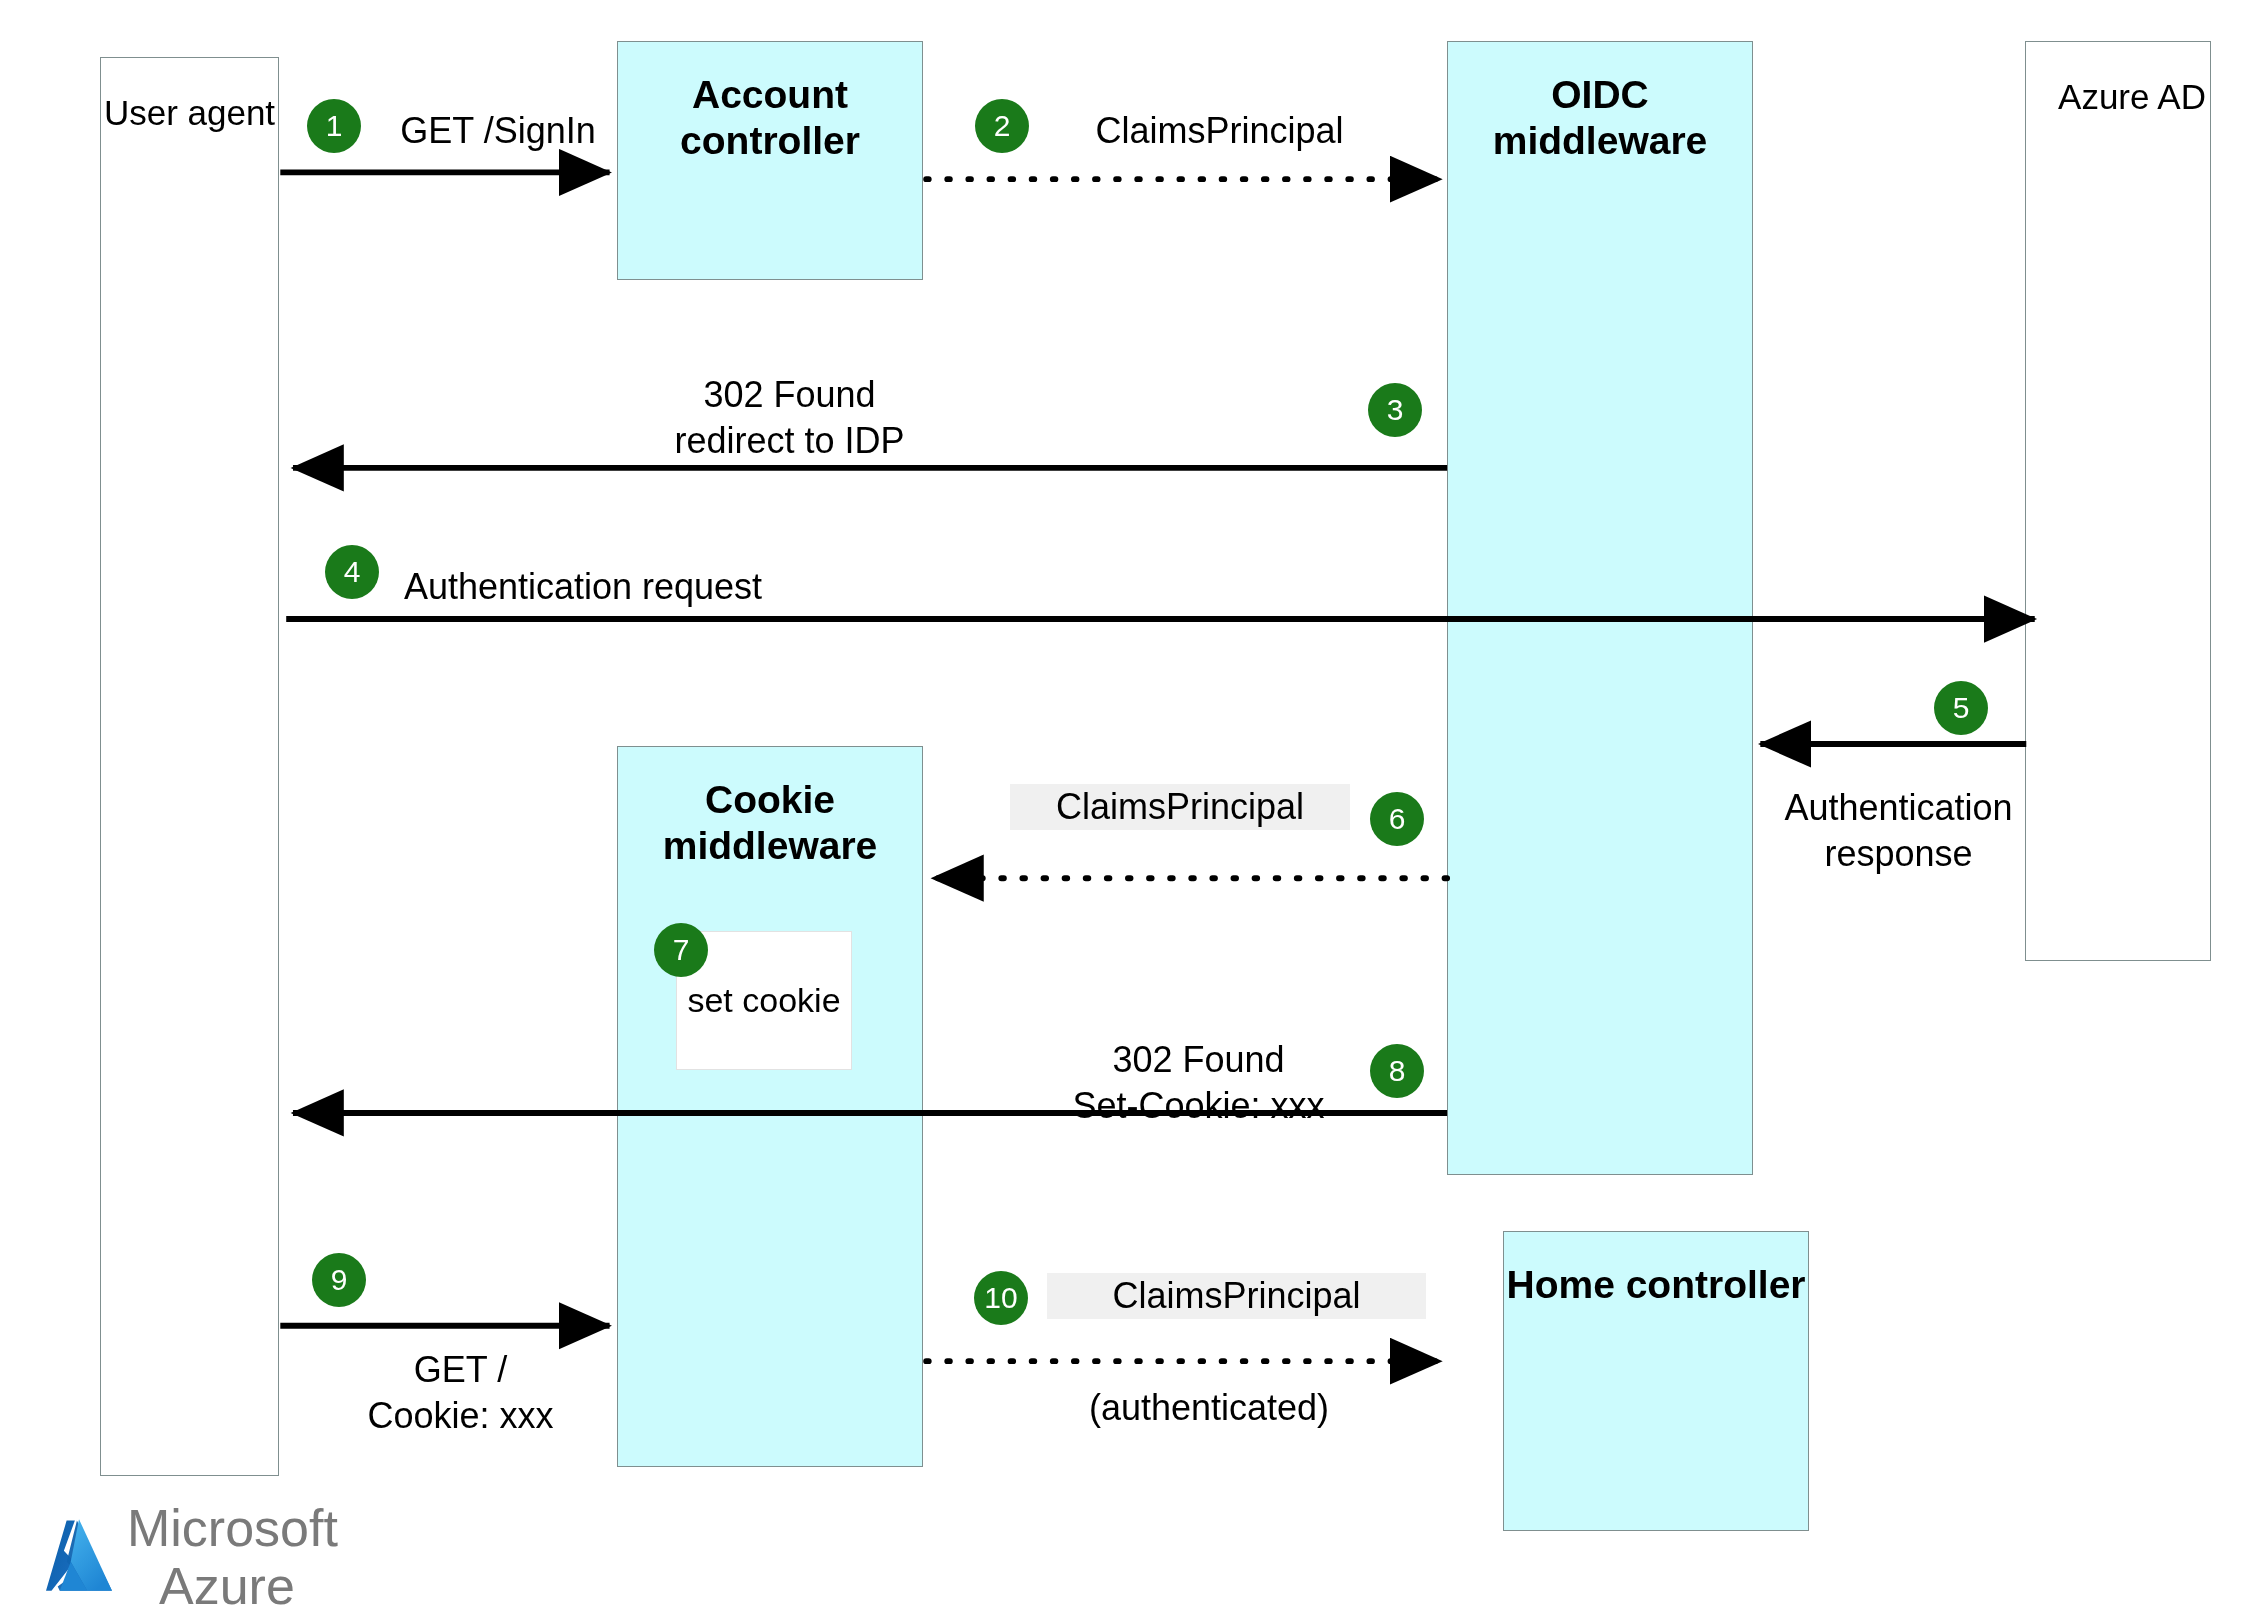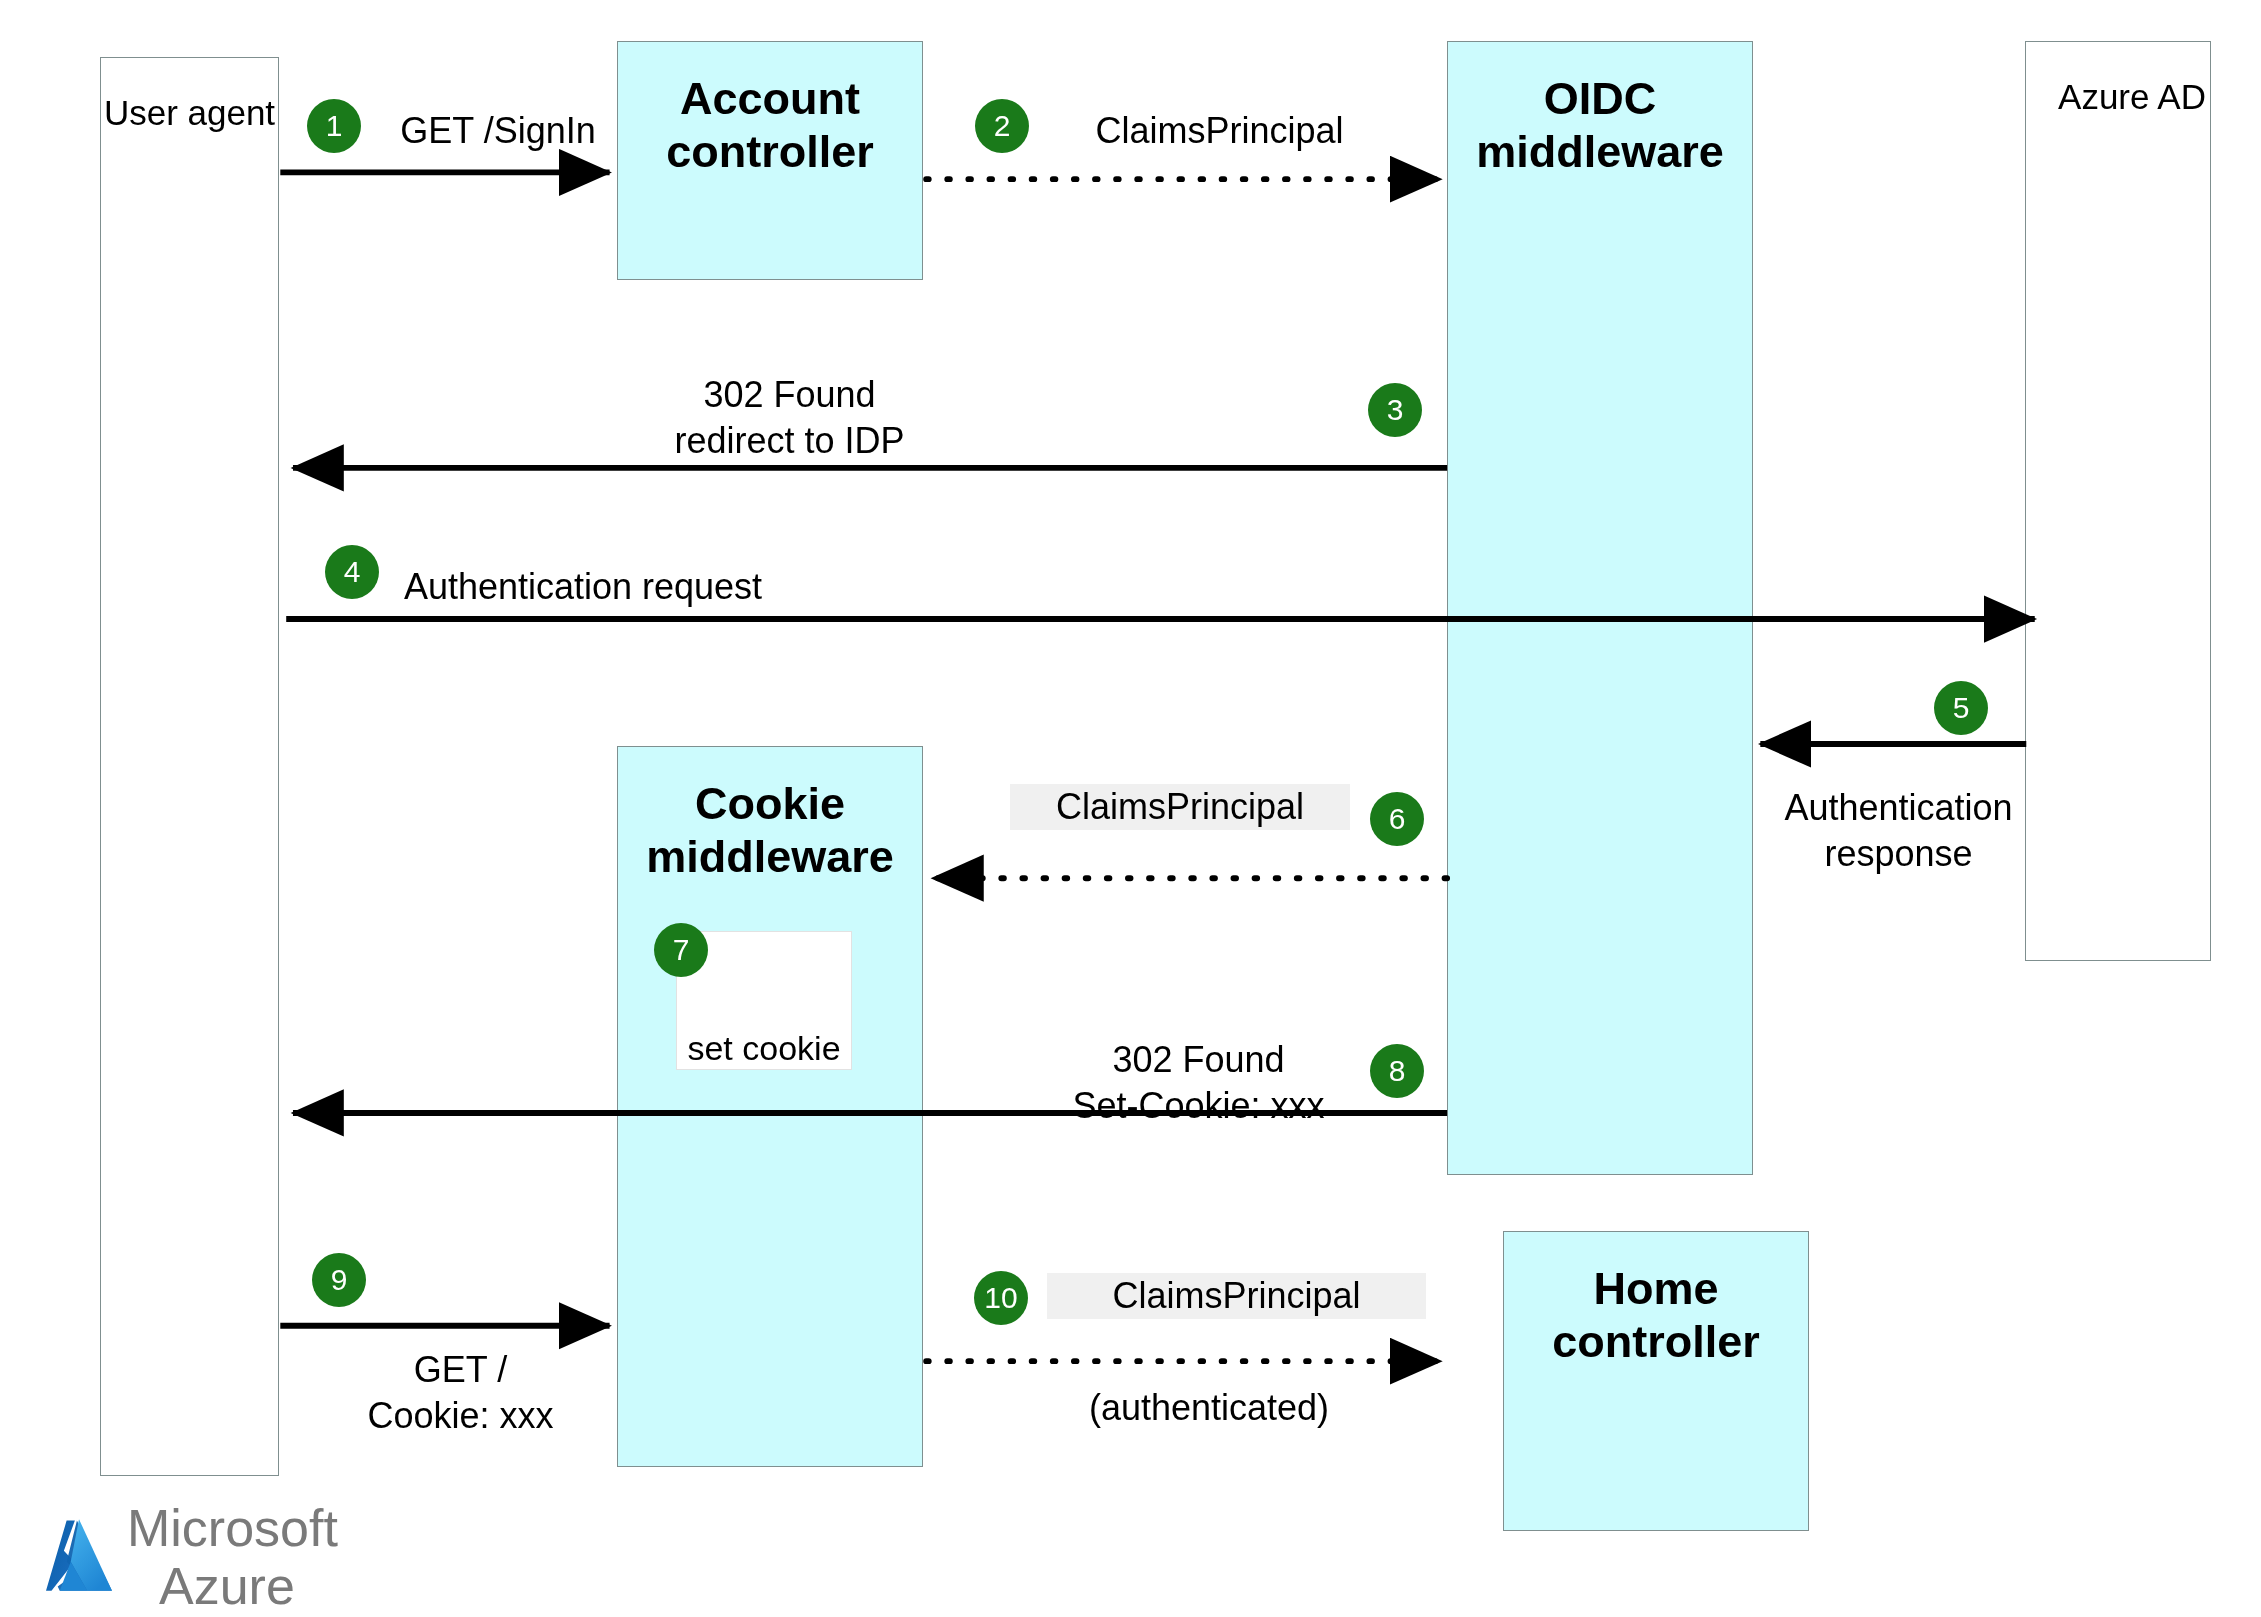--- a/index.html
+++ b/index.html
@@ -38,21 +38,21 @@
   .box.actor .box-label {
     font-size: 35px;
     font-weight: 400;
     color: #000000;
     padding-top: 34px;
   }
   .box.component {
     background: #ccfbfd;
   }
   .box.component .box-label {
-    font-size: 45px;
+    font-size: 39px;
     font-weight: bold;
     color: #000000;
     padding-top: 30px;
   }
   .inner-box {
     position: absolute;
     box-sizing: border-box;
     background: #ffffff;
     border: 1.7px solid #e2e2e2;
     display: flex;
@@ -146,21 +146,21 @@
   <div class="box component" style="left:617px; top:746px; width:306px; height:721px;">
     <span class="box-label">Cookie
 middleware</span>
   </div>
 
   <div class="box component" style="left:1503px; top:1231px; width:306px; height:300px;justify-content:center;">
     <span class="box-label">Home
 controller</span>
   </div>
 
-  <div class="inner-box" style="left:676px; top:931px; width:176px; height:139px;align-items:flex-end;">
+  <div class="inner-box" style="left:676px; top:931px; width:176px; height:139px;">
     <span class="box-label">set
 cookie</span>
   </div>
 
   <svg class="arrow-svg" viewBox="0 0 2678 1916" xmlns="http://www.w3.org/2000/svg">
     <defs>
       <marker id="arrR" markerWidth="10" markerHeight="10" refX="8.6" refY="4" orient="auto" markerUnits="strokeWidth">
         <path d="M0,0 L9,4 L0,8 z" fill="#000000"></path>
       </marker>
       <marker id="arrL" markerWidth="10" markerHeight="10" refX="8.6" refY="4" orient="auto" markerUnits="strokeWidth">

